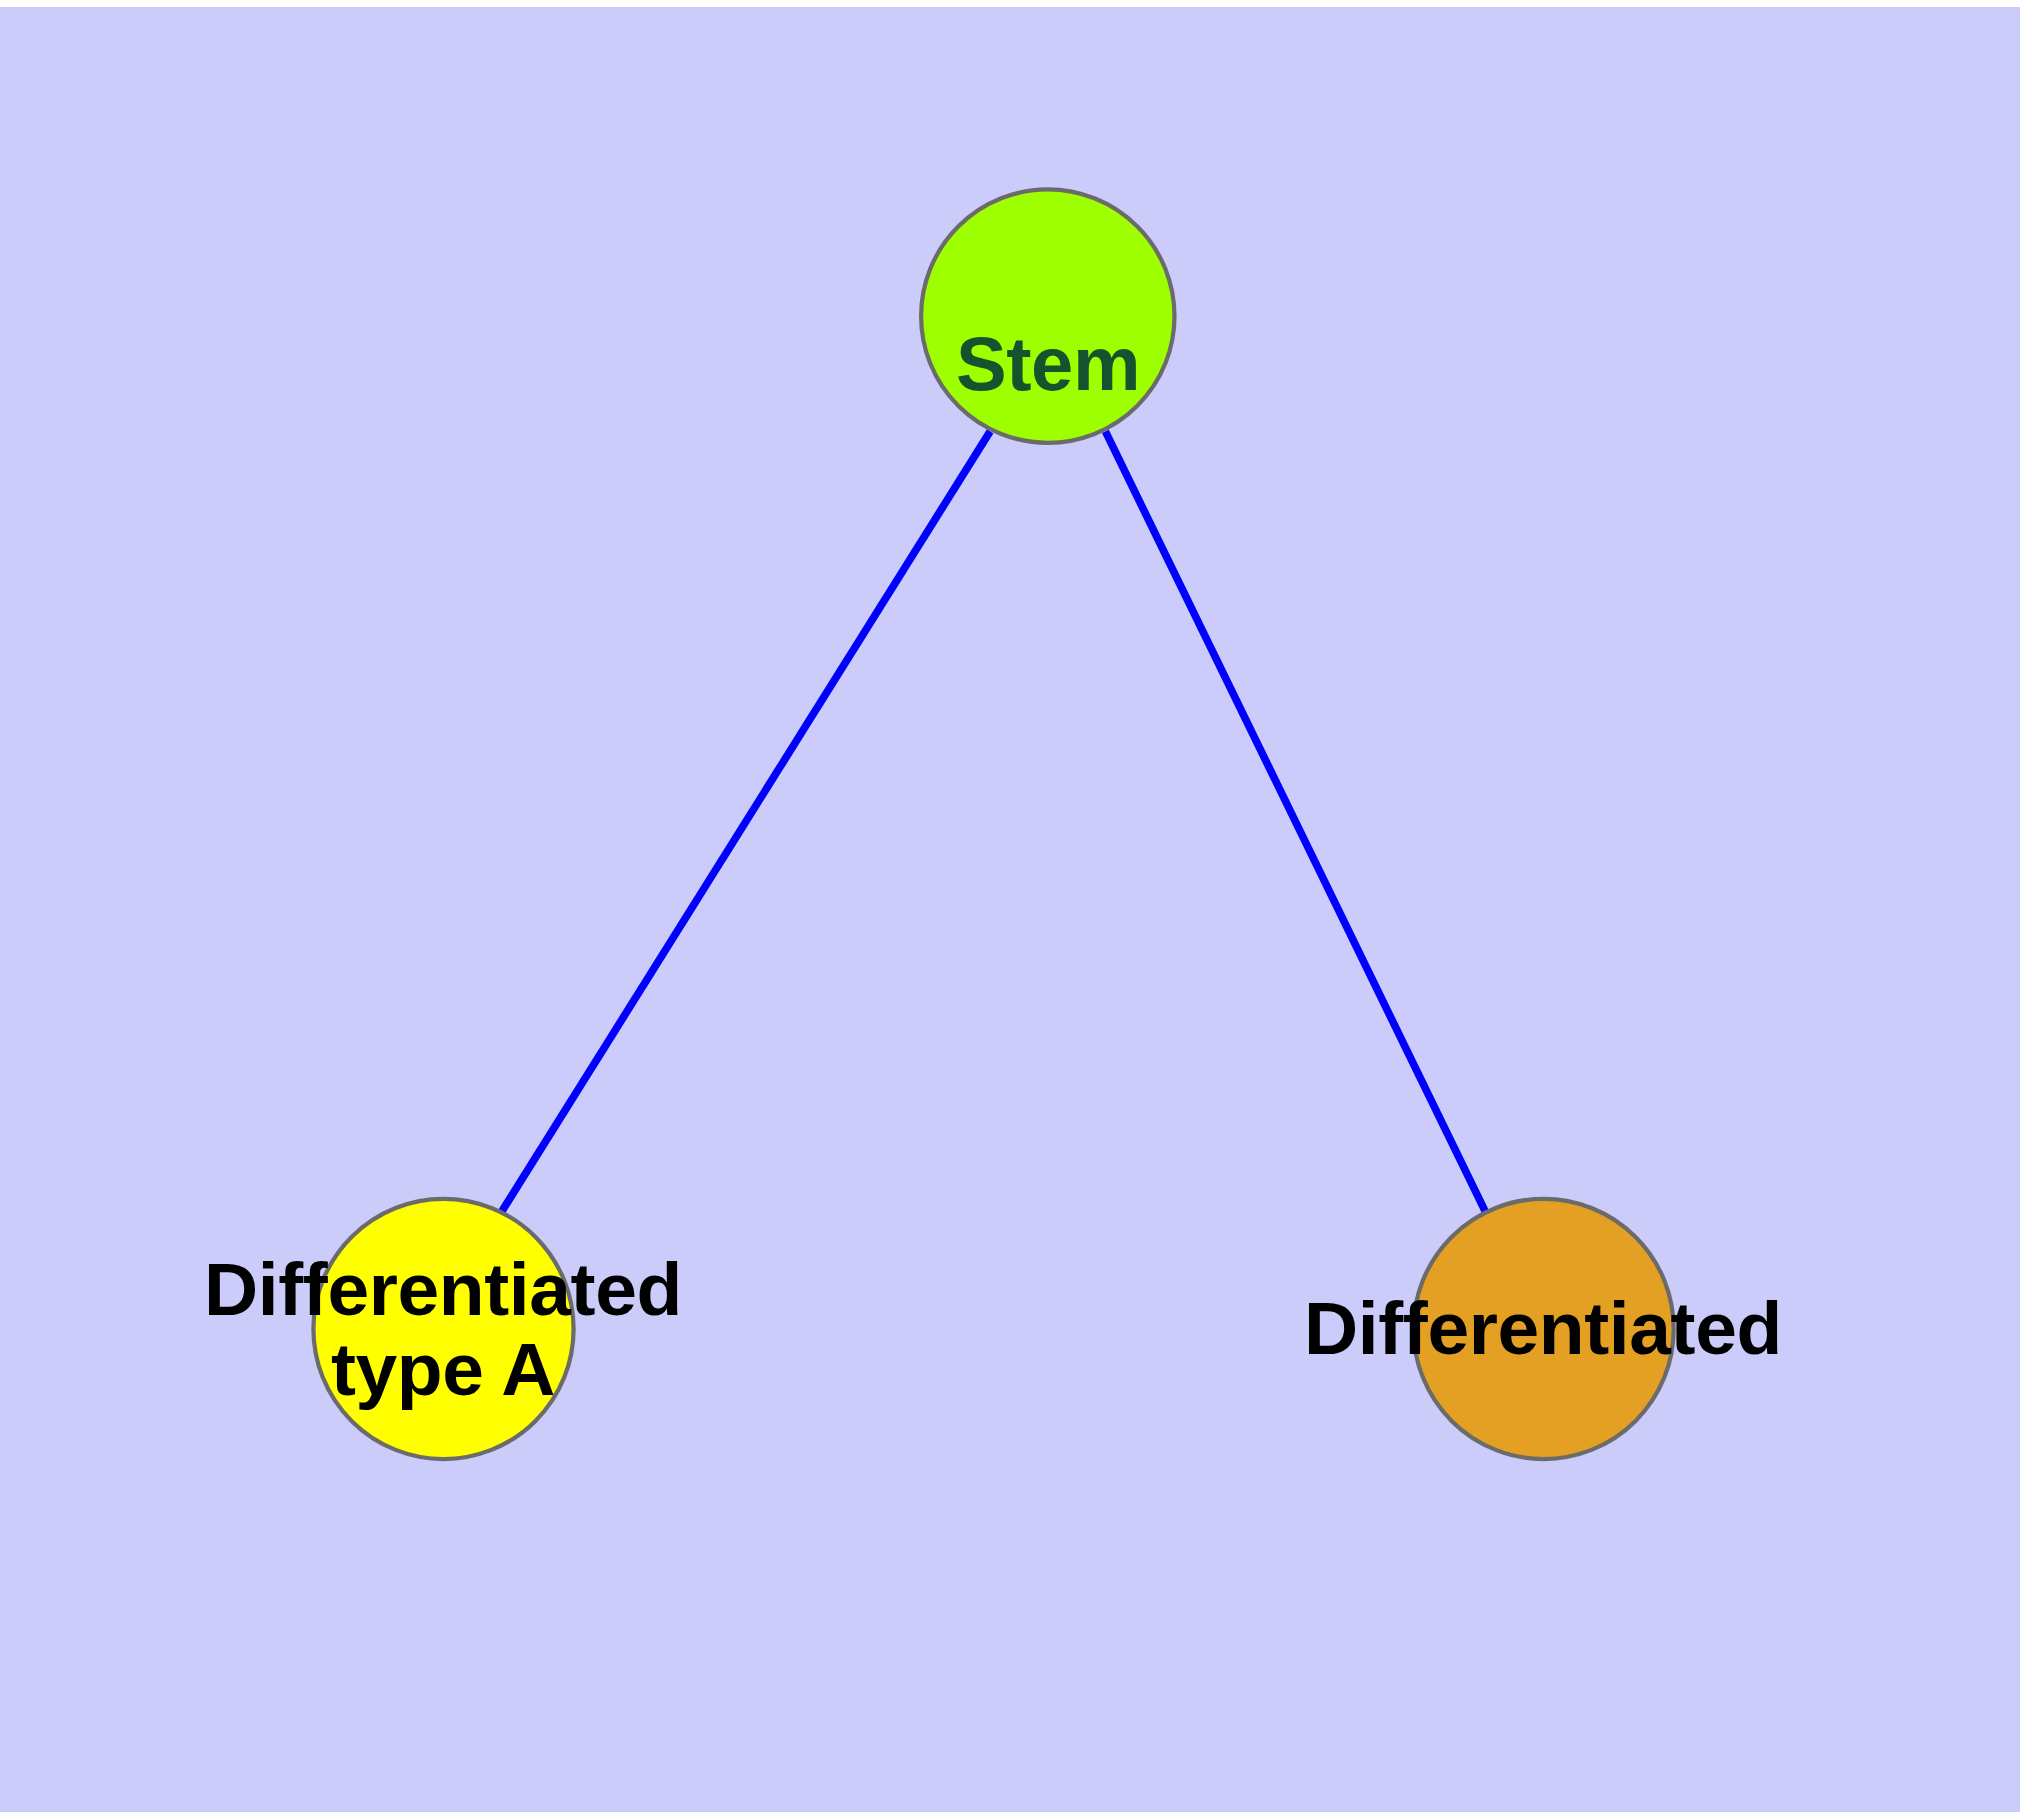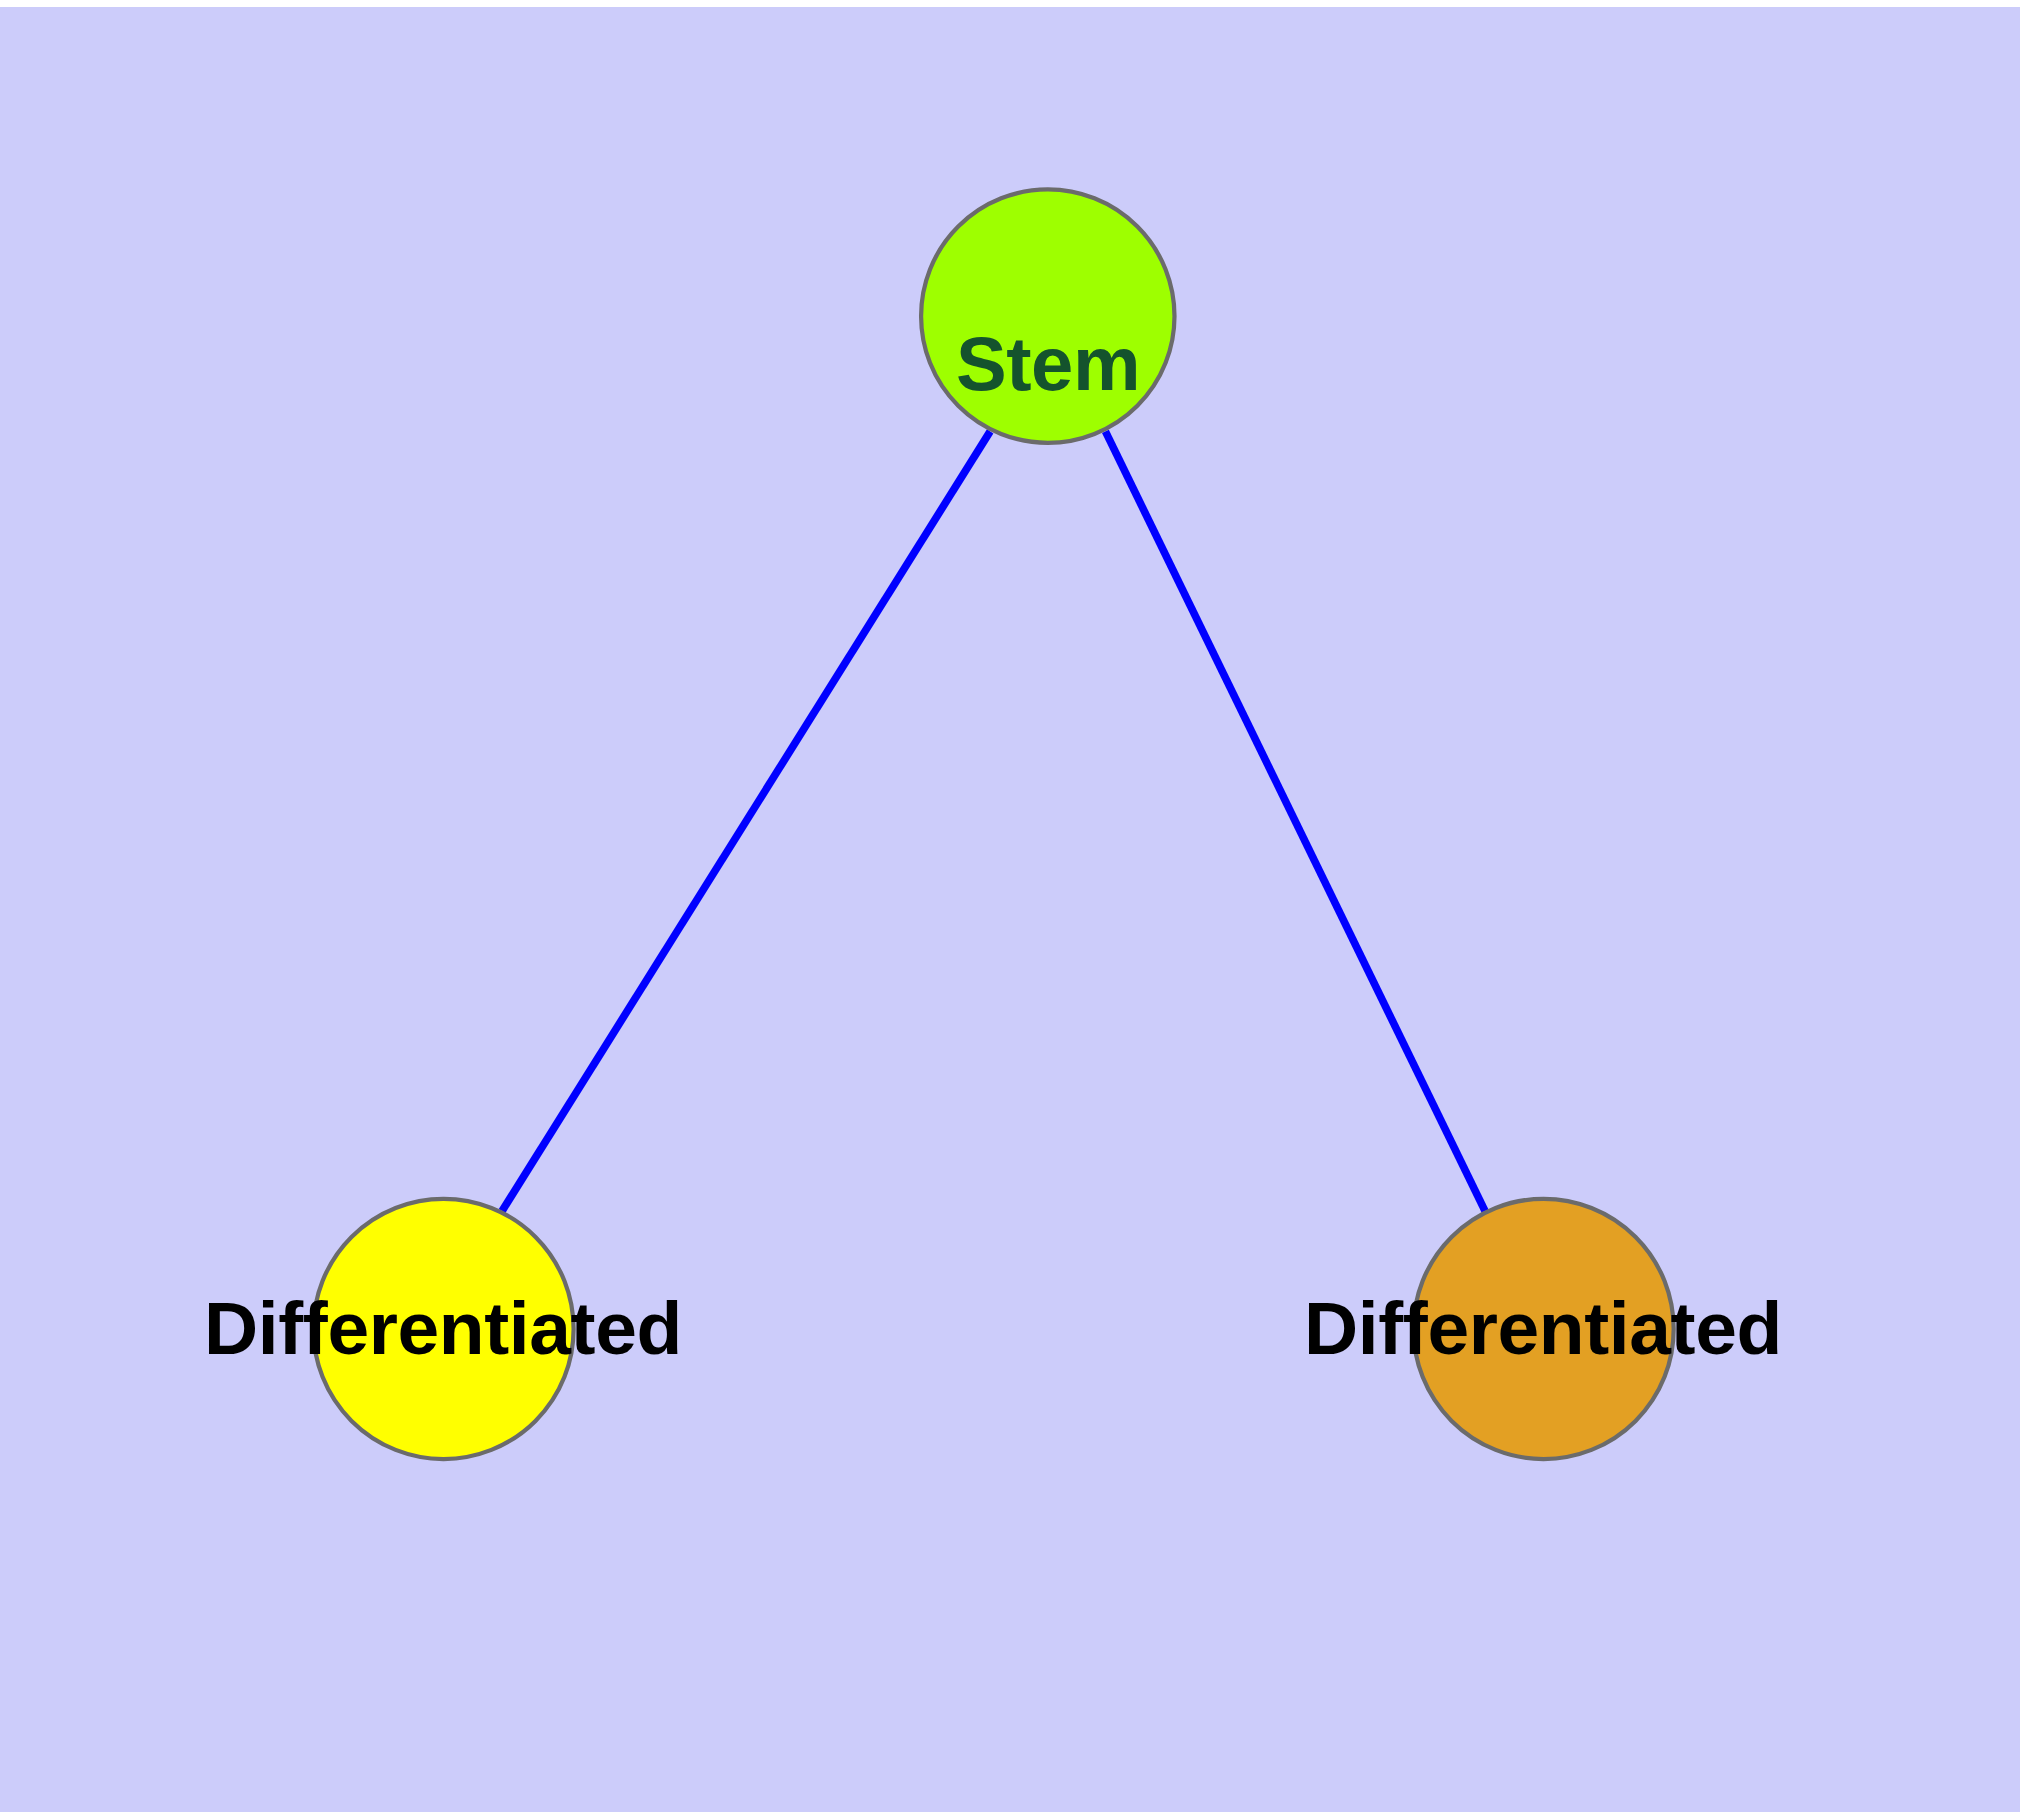--- a/index.html
+++ b/index.html
@@ -64,18 +64,18 @@
       </g>
     <g id="node-layer">
         <circle cx="1236" cy="373" r="149.5" fill="#9eff00" stroke="#6b6b6b" stroke-width="5"></circle>
         <circle cx="523" cy="1568" r="153.5" fill="#ffff00" stroke="#6b6b6b" stroke-width="5"></circle>
         <circle cx="1821" cy="1568" r="153.5" fill="#e3a023" stroke="#6b6b6b" stroke-width="5"></circle>
       </g>
   </svg>
 
   <div id="label-layer">
       <div class="node-label label-stem" style="left: 1048px; top: 316px; font-size: 76px; color: #14532d; margin-top: 48px;"><div>Stem</div></div>
-      <div class="node-label label-leaf" style="left: 443px; top: 1329px; font-size: 75px; color: rgb(0, 0, 0);"><div>Differentiated</div></div>
+      <div class="node-label label-leaf" style="left: 443px; top: 1329px; font-size: 75px; color: rgb(0, 0, 0);"><div>Differentiated</div><div>type A</div></div>
       <div class="node-label label-leaf" style="left: 1543px; top: 1329px; font-size: 75px; color: rgb(0, 0, 0);"><div>Differentiated</div></div>
     </div>
 
 </div>
 
 
 </body></html>

